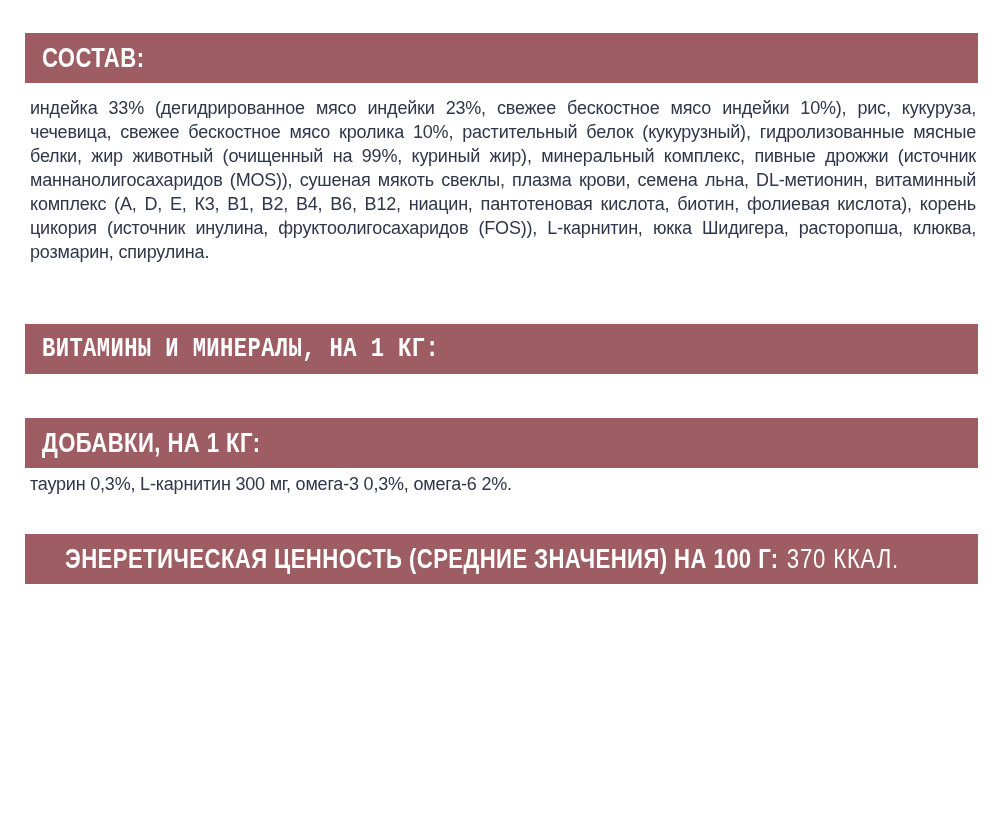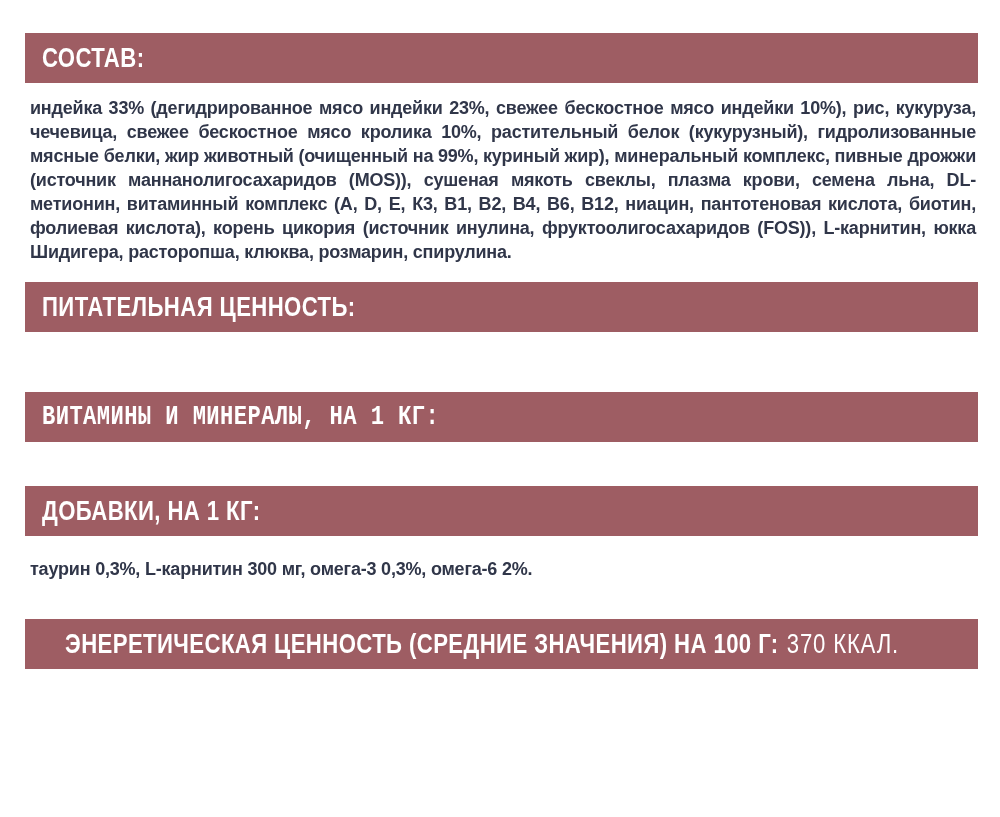--- a/index.html
+++ b/index.html
@@ -37,49 +37,46 @@
     letter-spacing: 0.5px;
   }
   .band-inner .value-part {
     font-weight: normal;
     margin-left: 10px;
     letter-spacing: 1px;
   }
   .body-text {
     color: #303649;
     font-size: 18px;
-    font-weight: bold;
+    font-weight: normal;
     line-height: 24px;
     text-align: justify;
     margin: 13px 2px 0 5px;
     letter-spacing: -0.2px;
   }
   .sec-composition .band { margin-top: 0; }
   .sec-nutrition  .band { margin-top: 18px; }
   .sec-vitamins   .band { margin-top: 60px; font-family: Liberation Mono, monospace; }
   .sec-additives  .band { margin-top: 44px; }
-  .sec-additives  .body-text { margin-top: 21px; }
+  .sec-additives  .body-text { margin-top: 4px; }
   .sec-energy     .band { margin-top: 38px; padding-left: 40px; }
 </style>
 </head>
 <body>
 
 <div class="page">
 
   <section class="sec-composition">
     <div class="band">
       <span class="band-inner">СОСТАВ:</span>
     </div>
     <p class="body-text">индейка 33% (дегидрированное мясо индейки 23%, свежее бескостное мясо индейки 10%), рис, кукуруза, чечевица, свежее бескостное мясо кролика 10%, растительный белок (кукурузный), гидролизованные мясные белки, жир животный (очищенный на 99%, куриный жир), минеральный комплекс, пивные дрожжи (источник маннанолигосахаридов (MOS)), сушеная мякоть свеклы, плазма крови, семена льна, DL-метионин, витаминный комплекс (А, D, Е, К3, В1, В2, В4, В6, В12, ниацин, пантотеновая кислота, биотин, фолиевая кислота), корень цикория (источник инулина, фруктоолигосахаридов (FOS)), L-карнитин, юкка Шидигера, расторопша, клюква, розмарин, спирулина.</p>
   </section>
 
   <section class="sec-nutrition">
-    <div class="band">
-      <span class="band-inner">ПИТАТЕЛЬНАЯ ЦЕННОСТЬ:</span>
-    </div>
   </section>
 
   <section class="sec-vitamins">
     <div class="band">
       <span class="band-inner">ВИТАМИНЫ И МИНЕРАЛЫ, НА 1 КГ:</span>
     </div>
   </section>
 
   <section class="sec-additives">
     <div class="band">

